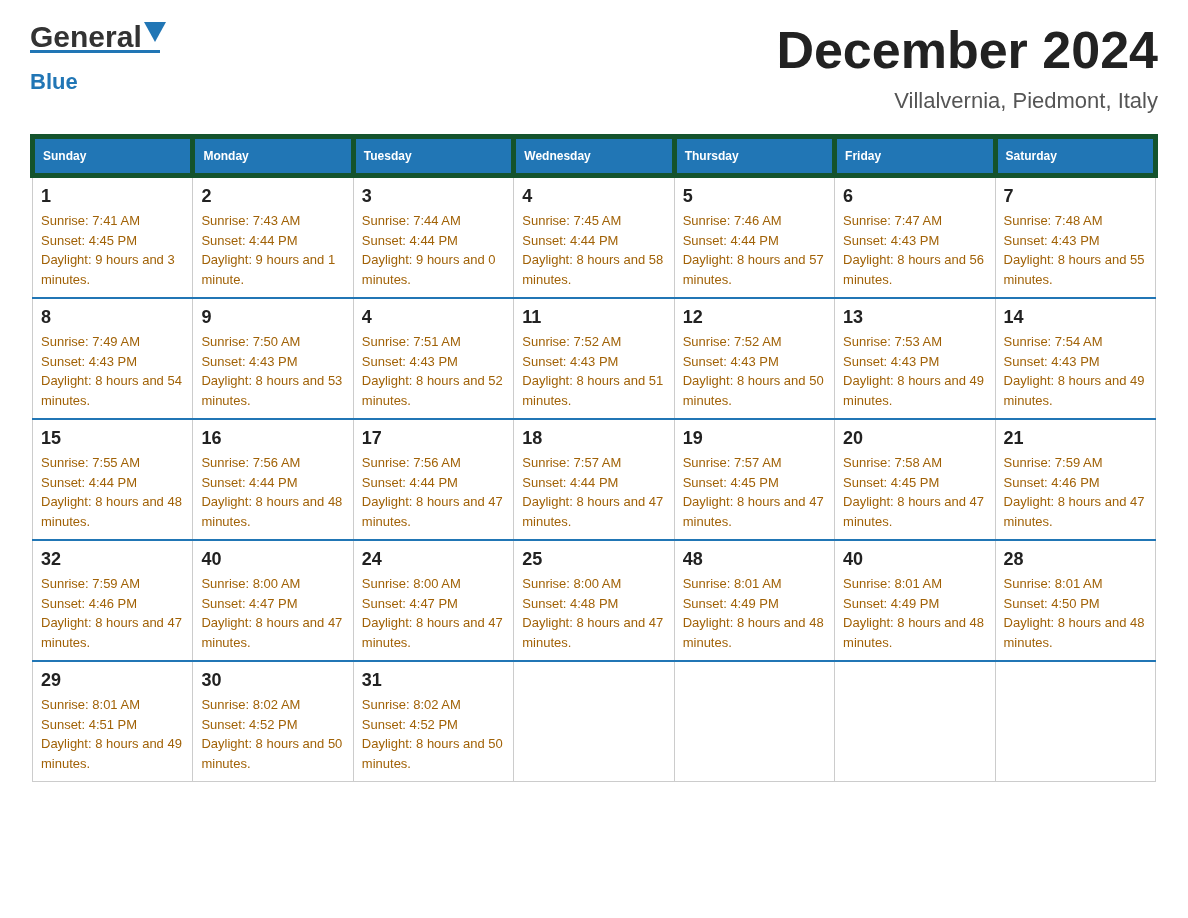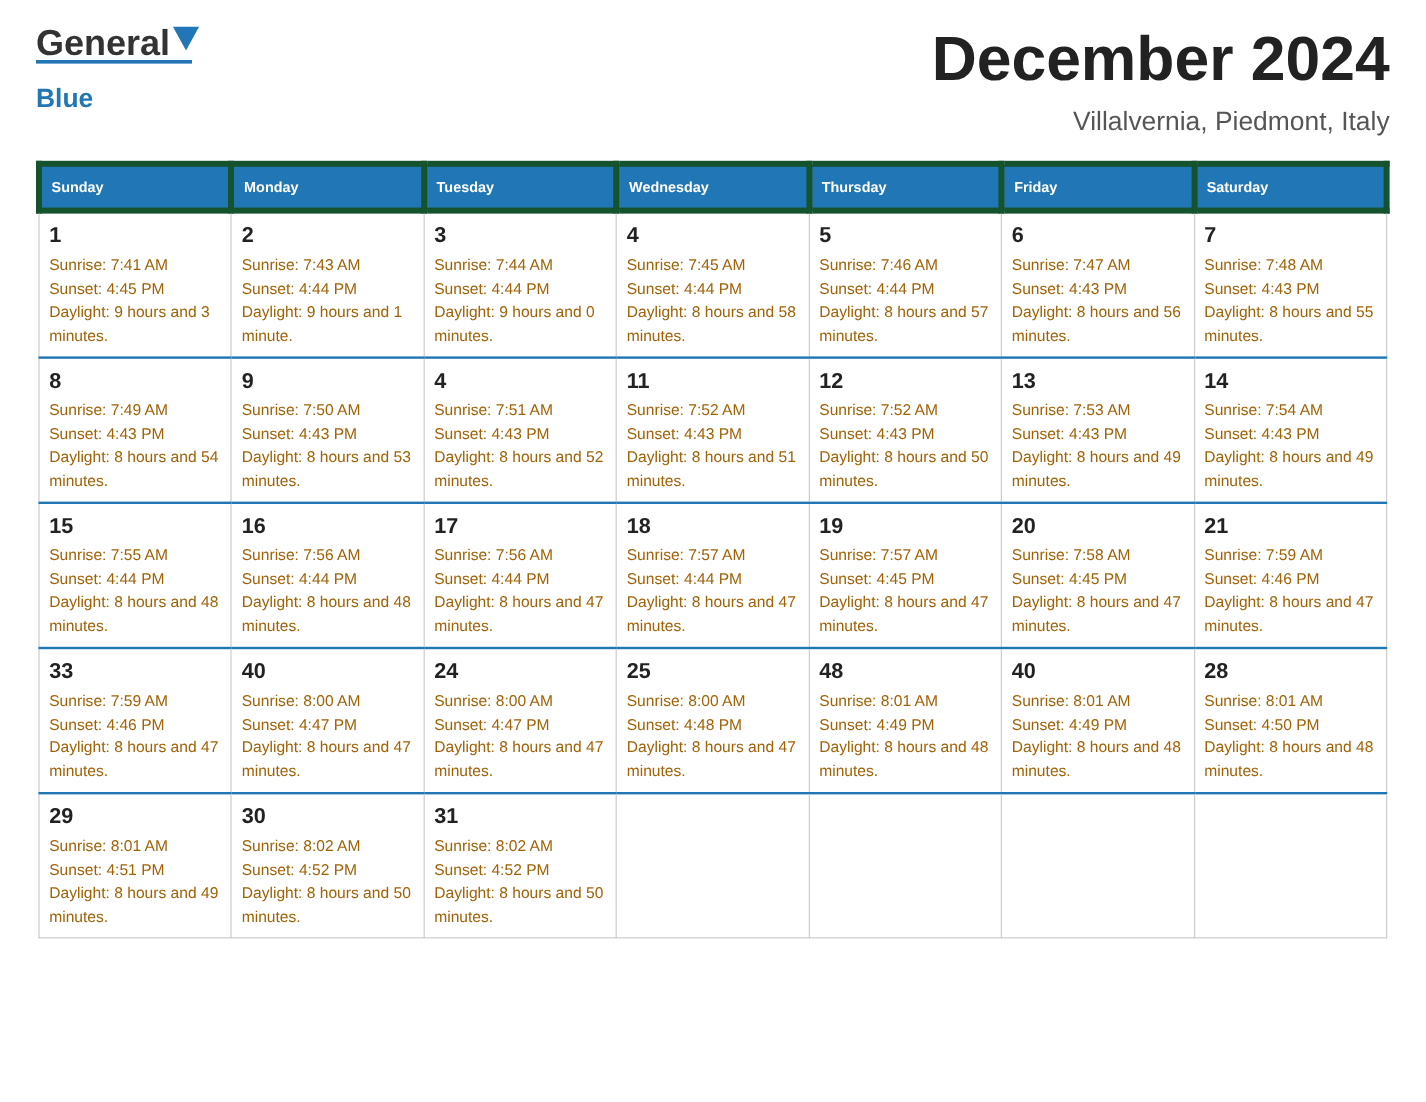--- a/index.html
+++ b/index.html
@@ -183,21 +183,21 @@
           <span class="day-num">20</span>
           <div class="day-info">Sunrise: 7:58 AM<br>Sunset: 4:45 PM<br>Daylight: 8 hours and 47 minutes.</div>
         </td>
         <td>
           <span class="day-num">21</span>
           <div class="day-info">Sunrise: 7:59 AM<br>Sunset: 4:46 PM<br>Daylight: 8 hours and 47 minutes.</div>
         </td>
       </tr>
       <tr>
         <td>
-          <span class="day-num">33</span>
+          <span class="day-num">32</span>
           <div class="day-info">Sunrise: 7:59 AM<br>Sunset: 4:46 PM<br>Daylight: 8 hours and 47 minutes.</div>
         </td>
         <td>
           <span class="day-num">40</span>
           <div class="day-info">Sunrise: 8:00 AM<br>Sunset: 4:47 PM<br>Daylight: 8 hours and 47 minutes.</div>
         </td>
         <td>
           <span class="day-num">24</span>
           <div class="day-info">Sunrise: 8:00 AM<br>Sunset: 4:47 PM<br>Daylight: 8 hours and 47 minutes.</div>
         </td>

